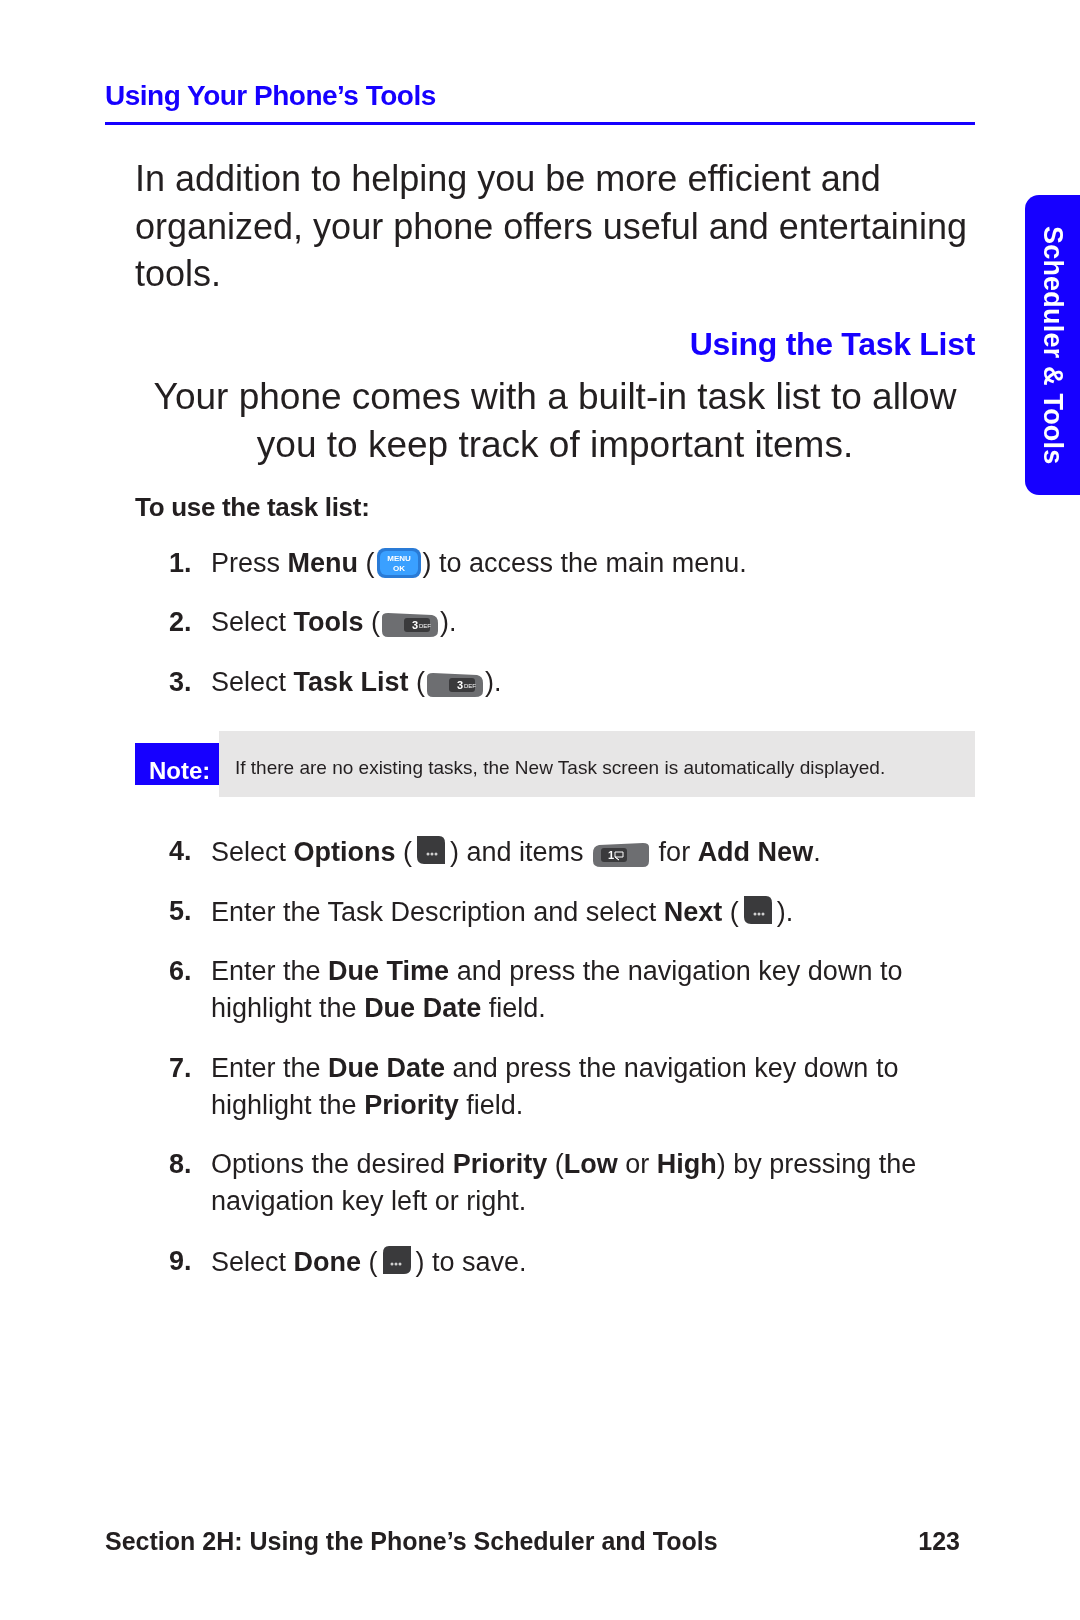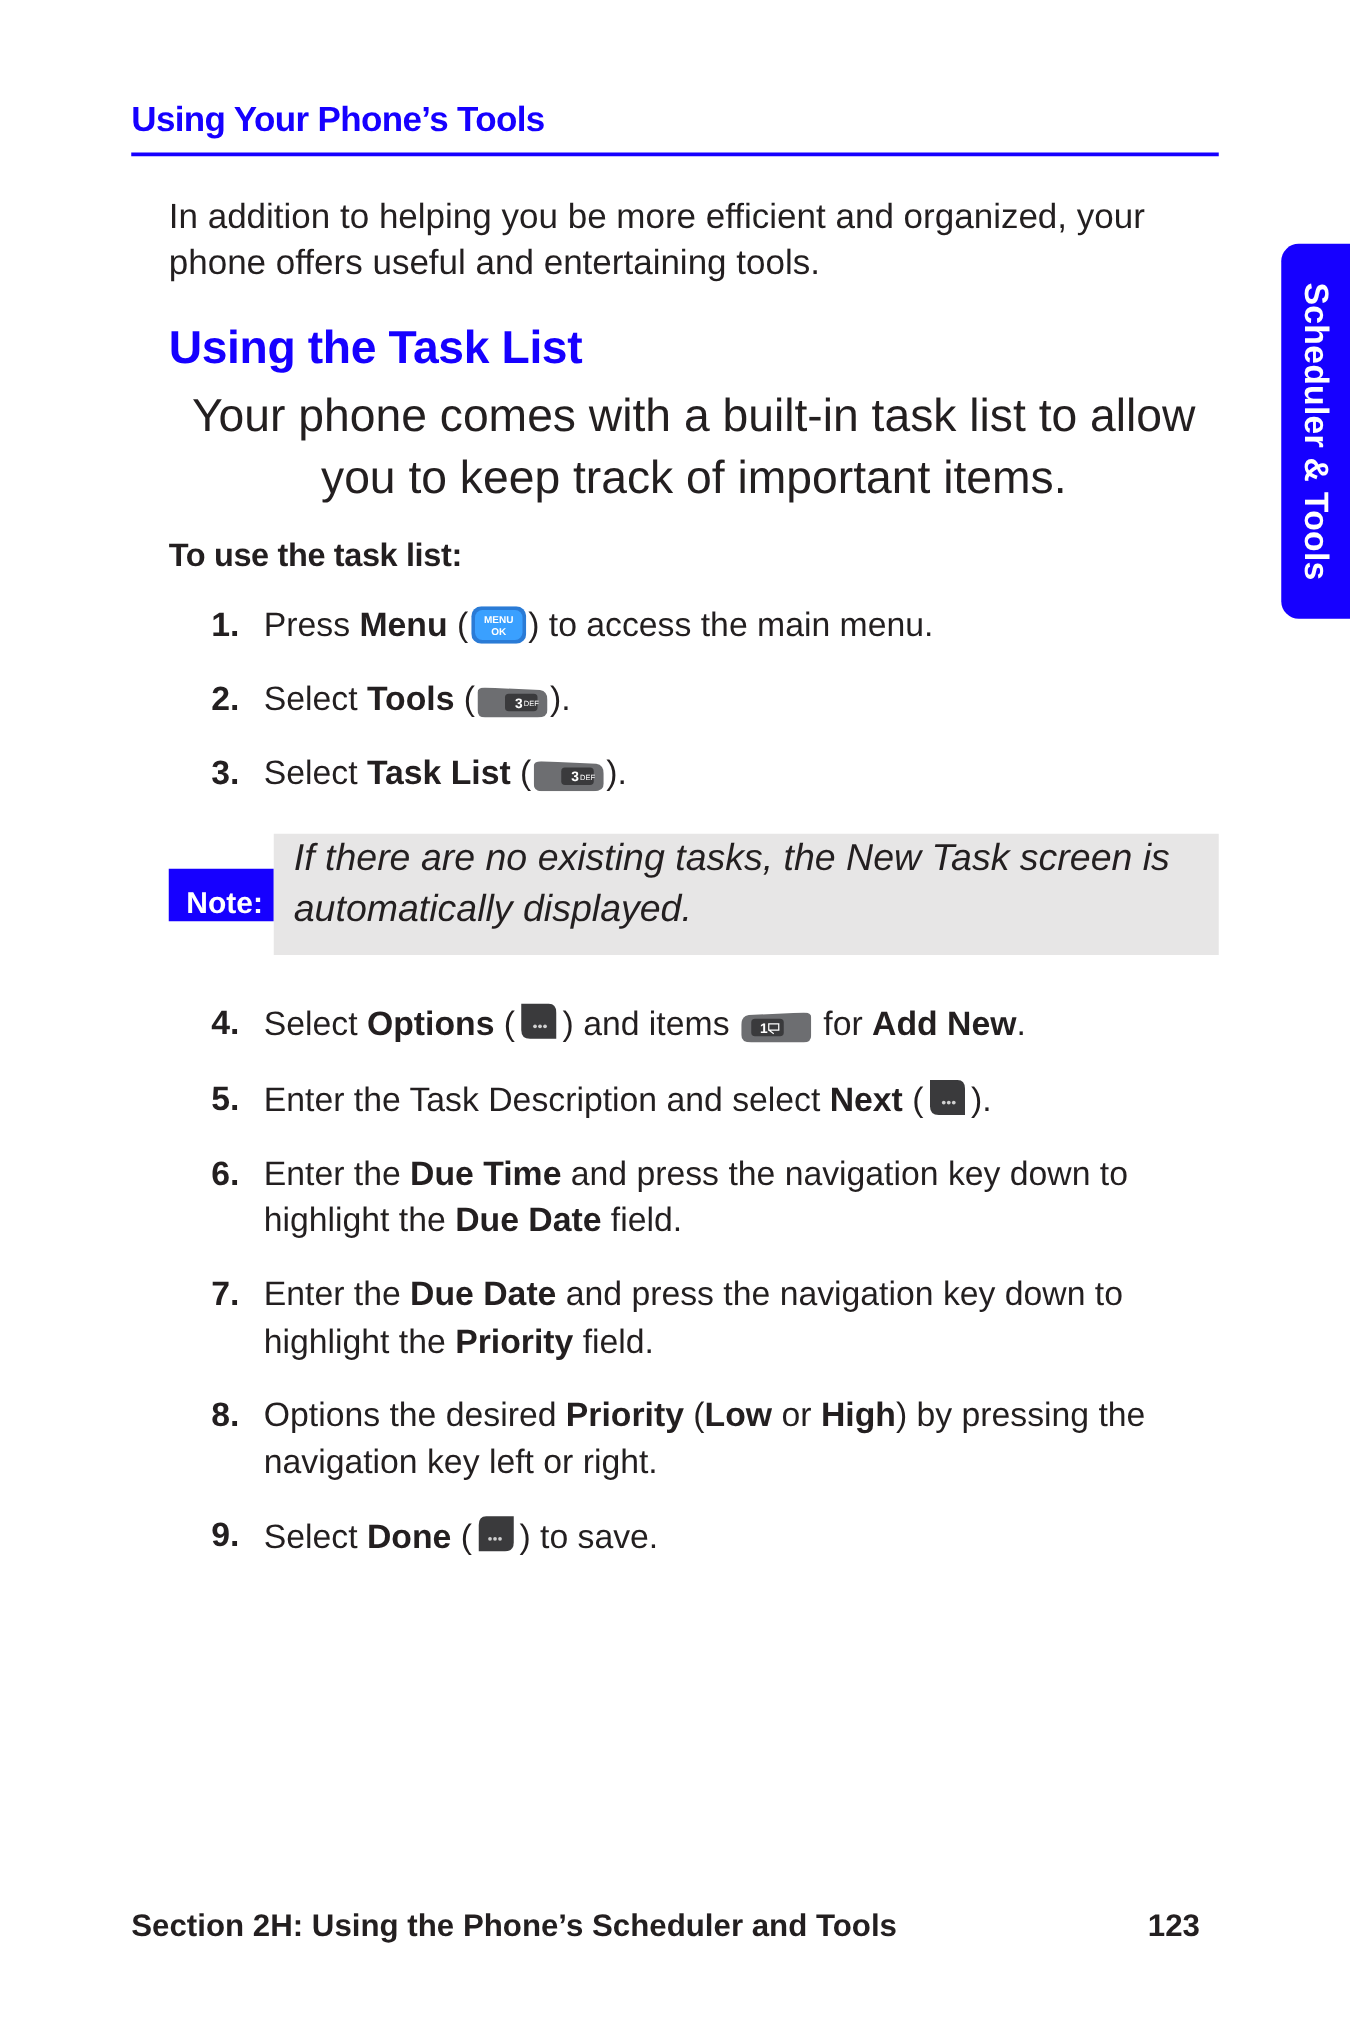--- a/index.html
+++ b/index.html
@@ -48,32 +48,33 @@
     font-size: 28px;
     margin: 0 0 10px 0;
     letter-spacing: -0.5px;
   }
   .title-rule {
     border: none;
     border-top: 3px solid #1600ff;
     margin: 0 0 30px 0;
   }
   p.intro {
-    font-size: 28px;
+    font-size: 36px;
     line-height: 1.32;
     margin: 0 0 28px 0;
     padding-left: 30px;
   }
   h2.subhead {
     color: #1600ff;
     font-weight: 700;
-    font-size: 37px;
+    font-size: 32px;
     margin: 0 0 10px 0;
     padding-left: 30px;
     letter-spacing: -0.3px;
+    text-align: right;
   }
   p.body {
     font-size: 37px;
     line-height: 1.32;
     margin: 0 0 22px 0;
     padding-left: 30px;
     text-align: center;
   }
   p.lead-in {
     font-size: 26px;
@@ -122,25 +123,24 @@
     font-weight: 700;
     font-size: 24px;
     padding: 14px 14px 0 14px;
     width: 84px;
     box-sizing: border-box;
     flex: 0 0 auto;
   }
   .note-body {
     background: #e7e6e6;
     color: #231f20;
-    font-size: 30px;
+    font-size: 19px;
     line-height: 1.35;
-    padding: 0 18px 16px 16px;
+    padding: 24px 18px 16px 16px;
     flex: 1 1 auto;
-    font-style: italic;
   }
   .footer {
     position: absolute;
     left: 105px;
     right: 120px;
     bottom: 64px;
     display: flex;
     justify-content: space-between;
     font-size: 25px;
     font-weight: 700;

